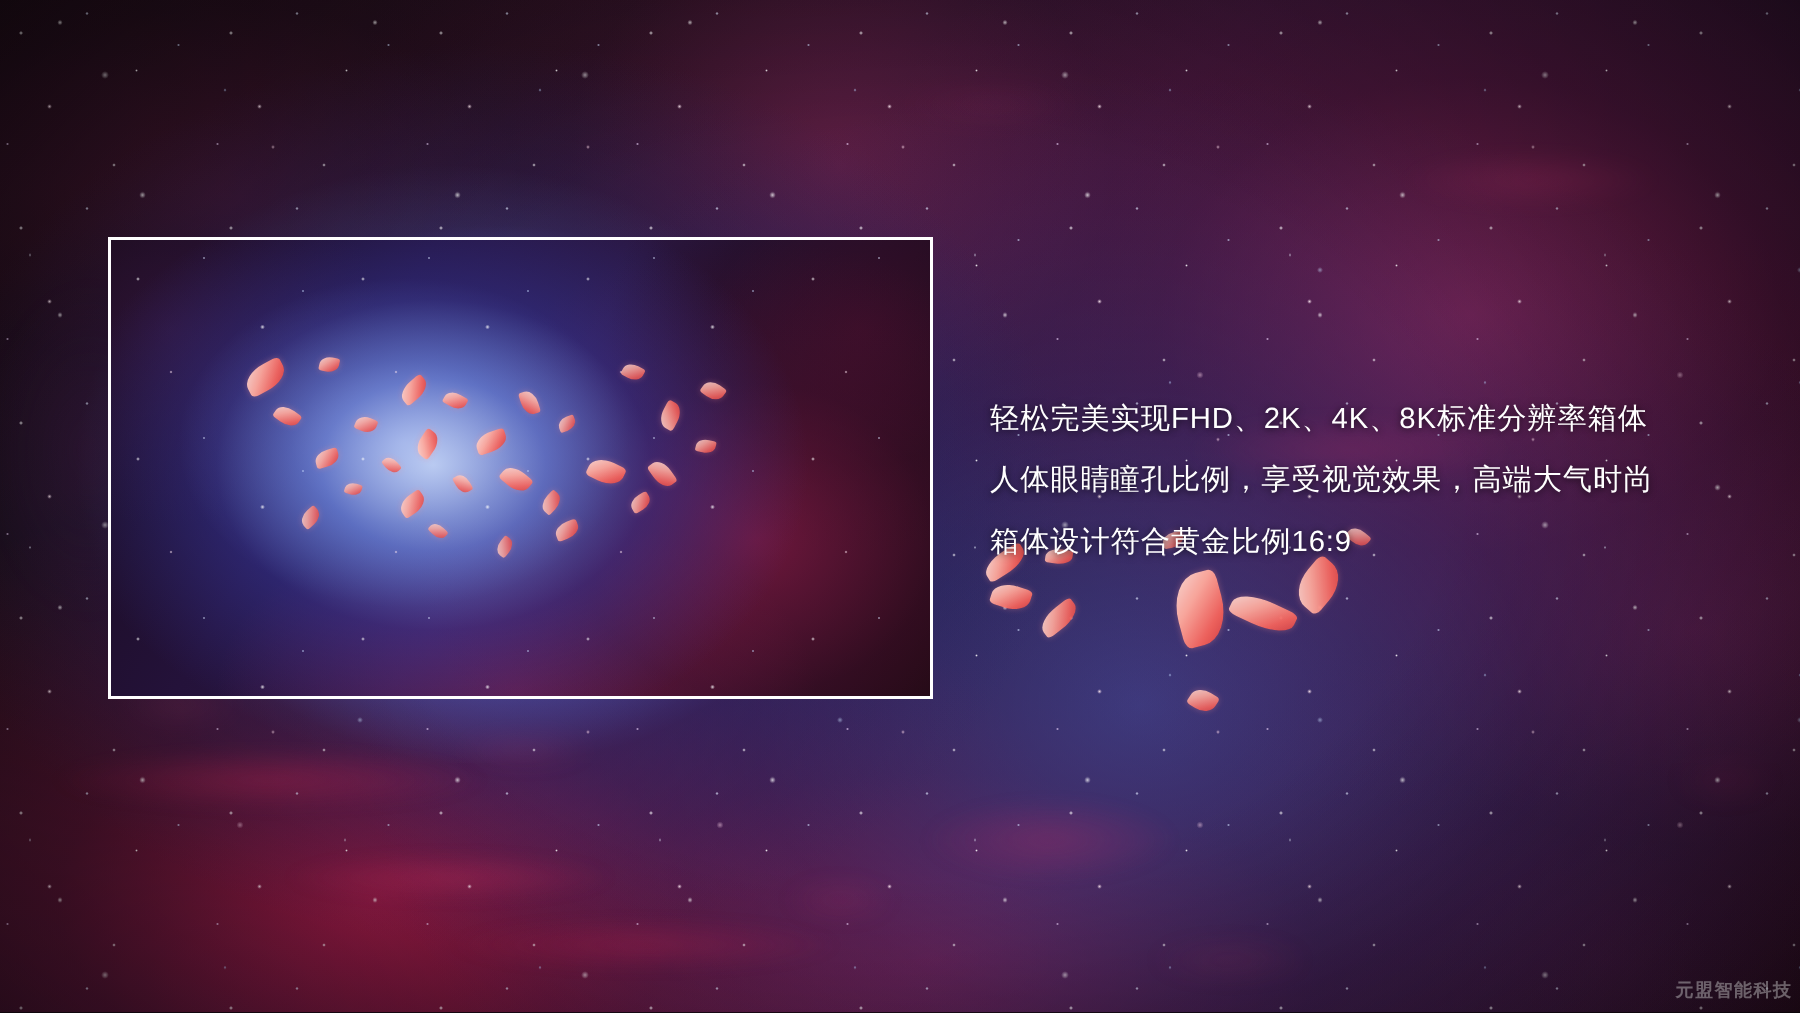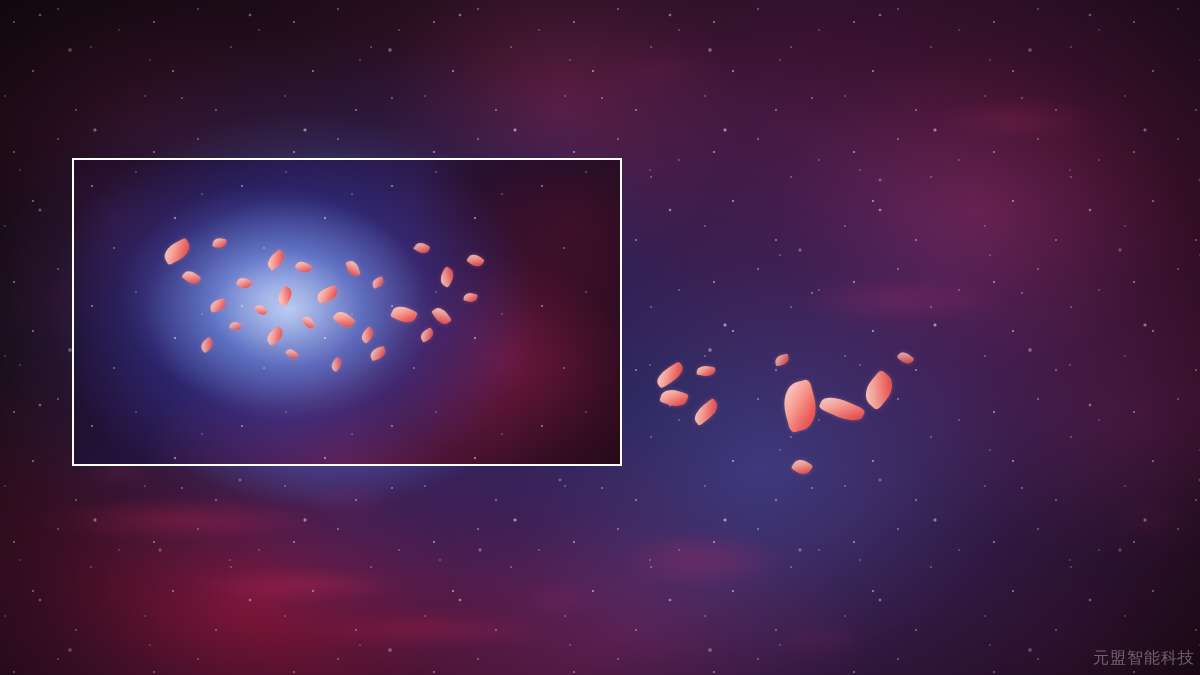--- a/index.html
+++ b/index.html
@@ -157,23 +157,24 @@
     font-size: 19.5px;
     line-height: 41px;
     color: #ffffff;
     letter-spacing: .6px;
     white-space: nowrap;
     text-shadow: 0 1px 5px rgba(0,0,0,.7);
   }
   #watermark {
     position: absolute;
     right: 5px; bottom: 6px;
-    font-size: 16px;
+    font-size: 12px;
     letter-spacing: 1px;
     color: rgba(205,205,205,.45);
+    font-weight: bold;
   }
 </style>
 </head>
 <body>
 
 <div id="slide">
 
   <div class="bg-layer bg-base"></div>
   <div class="bg-layer bg-filaments"></div>
   <div class="bg-layer bg-dust"></div>
@@ -222,16 +223,21 @@
       <div class="petal" style="left: 692px; top: 405px; width: 28px; height: 14px; opacity: 0.92; transform: rotate(-38deg);"></div>
       <div class="petal" style="left: 784px; top: 382px; width: 32px; height: 48px; opacity: 0.96; transform: rotate(-15deg);"></div>
       <div class="petal" style="left: 820px; top: 400px; width: 44px; height: 18px; opacity: 0.94; transform: rotate(25deg);"></div>
       <div class="petal" style="left: 862px; top: 378px; width: 34px; height: 24px; opacity: 0.94; transform: rotate(-50deg);"></div>
       <div class="petal" style="left: 793px; top: 460px; width: 18px; height: 14px; opacity: 0.9; transform: rotate(32deg);"></div>
       <div class="petal" style="left: 775px; top: 355px; width: 14px; height: 10px; opacity: 0.82; transform: rotate(-12deg);"></div>
       <div class="petal" style="left: 898px; top: 353px; width: 15px; height: 10px; opacity: 0.8; transform: rotate(40deg);"></div>
     </div>
 
 
+  <div id="body-copy">
+    <div class="body-line">轻松完美实现FHD、2K、4K、8K标准分辨率箱体</div>
+    <div class="body-line">人体眼睛瞳孔比例，享受视觉效果，高端大气时尚</div>
+    <div class="body-line">箱体设计符合黄金比例16:9</div>
+  </div>
 
   <div id="watermark">元盟智能科技</div>
 
 </div>
 
 </body></html>

